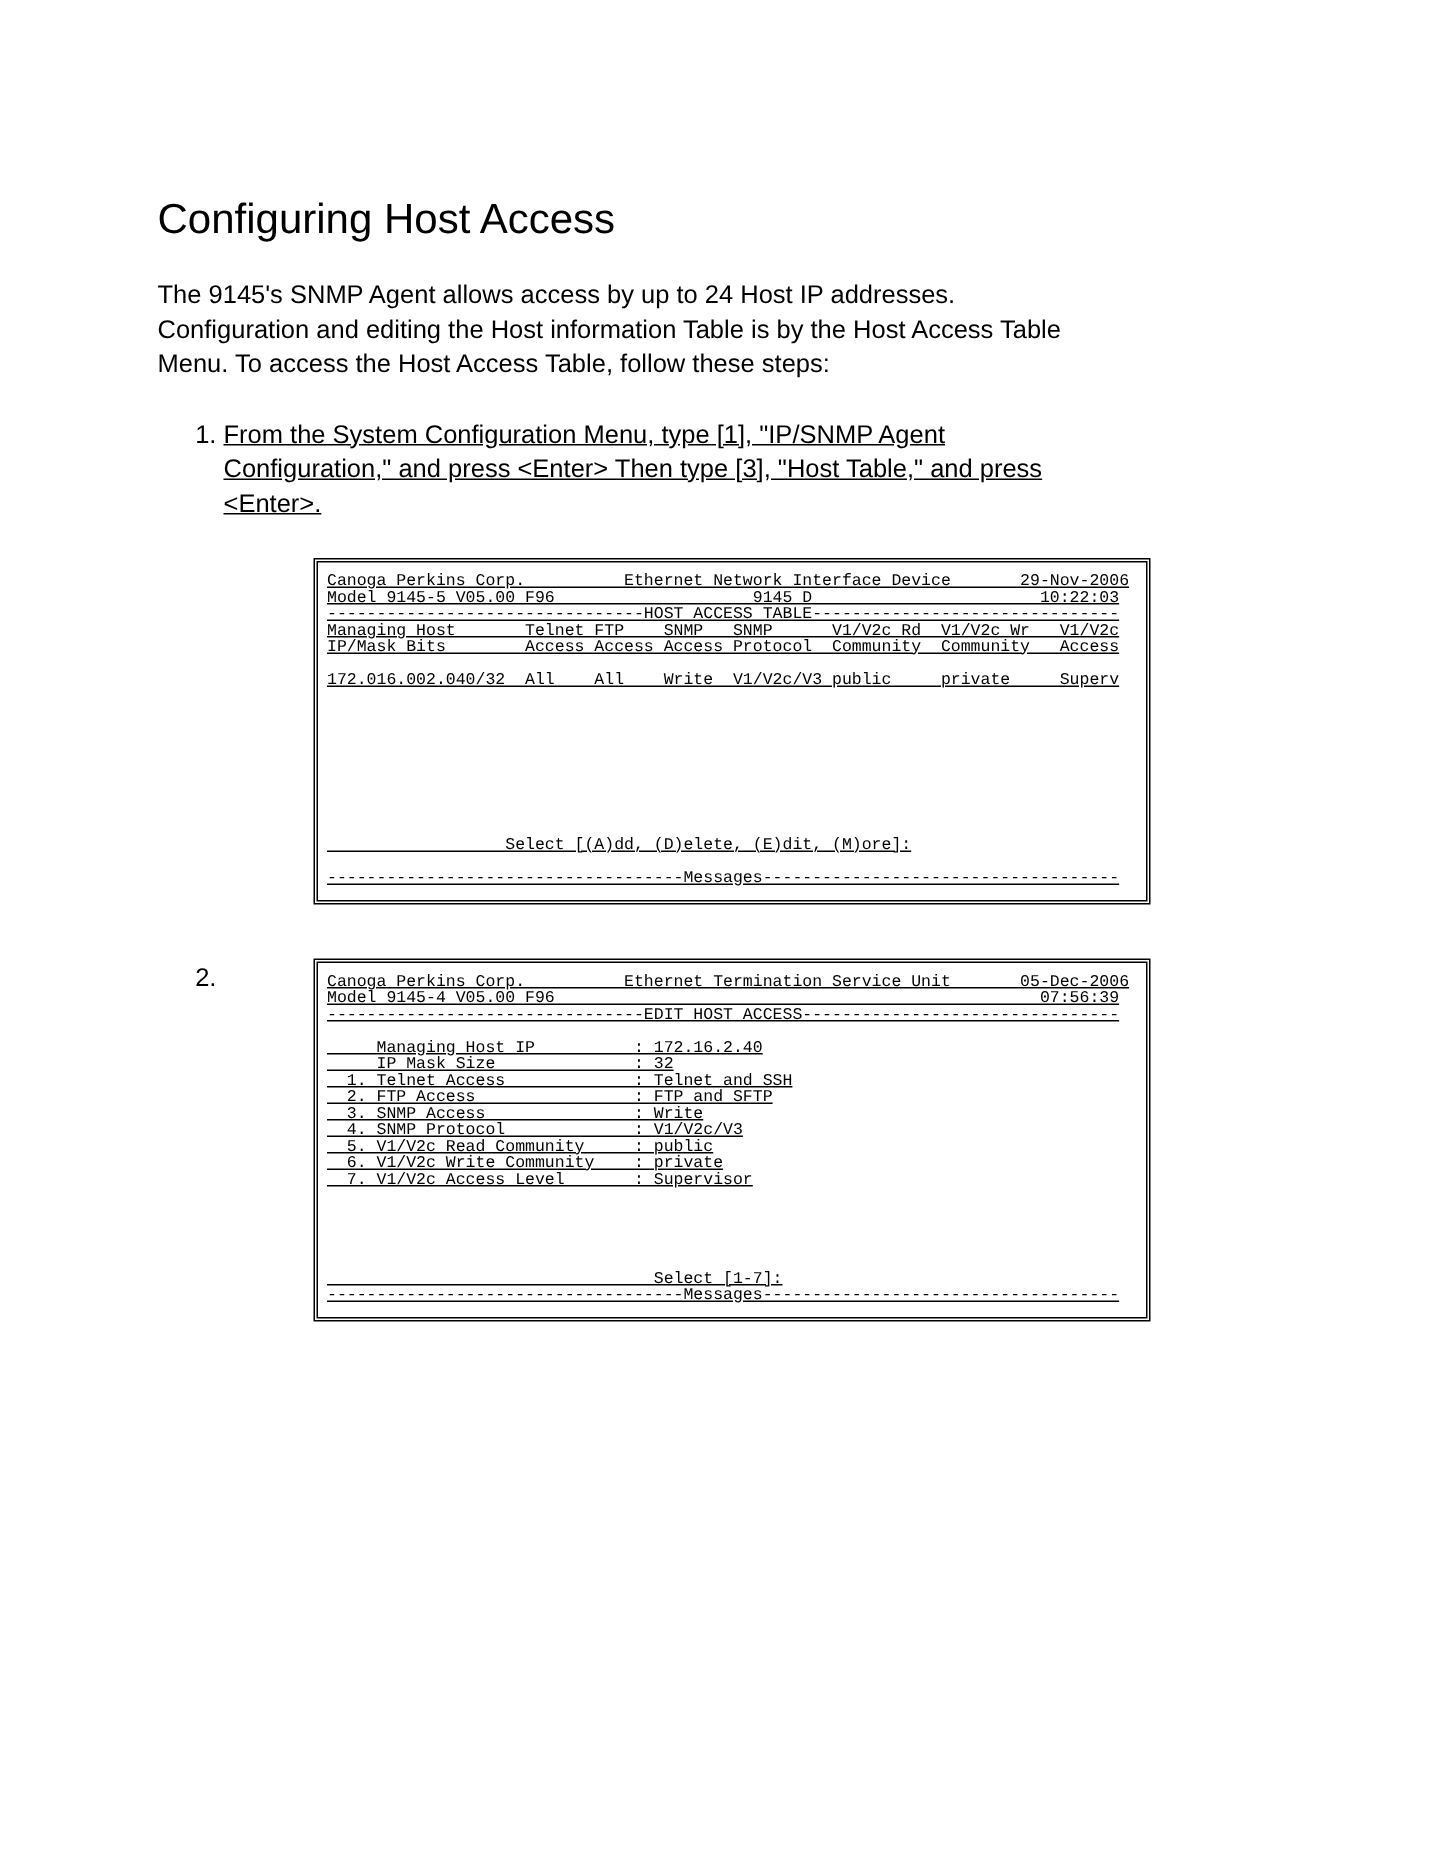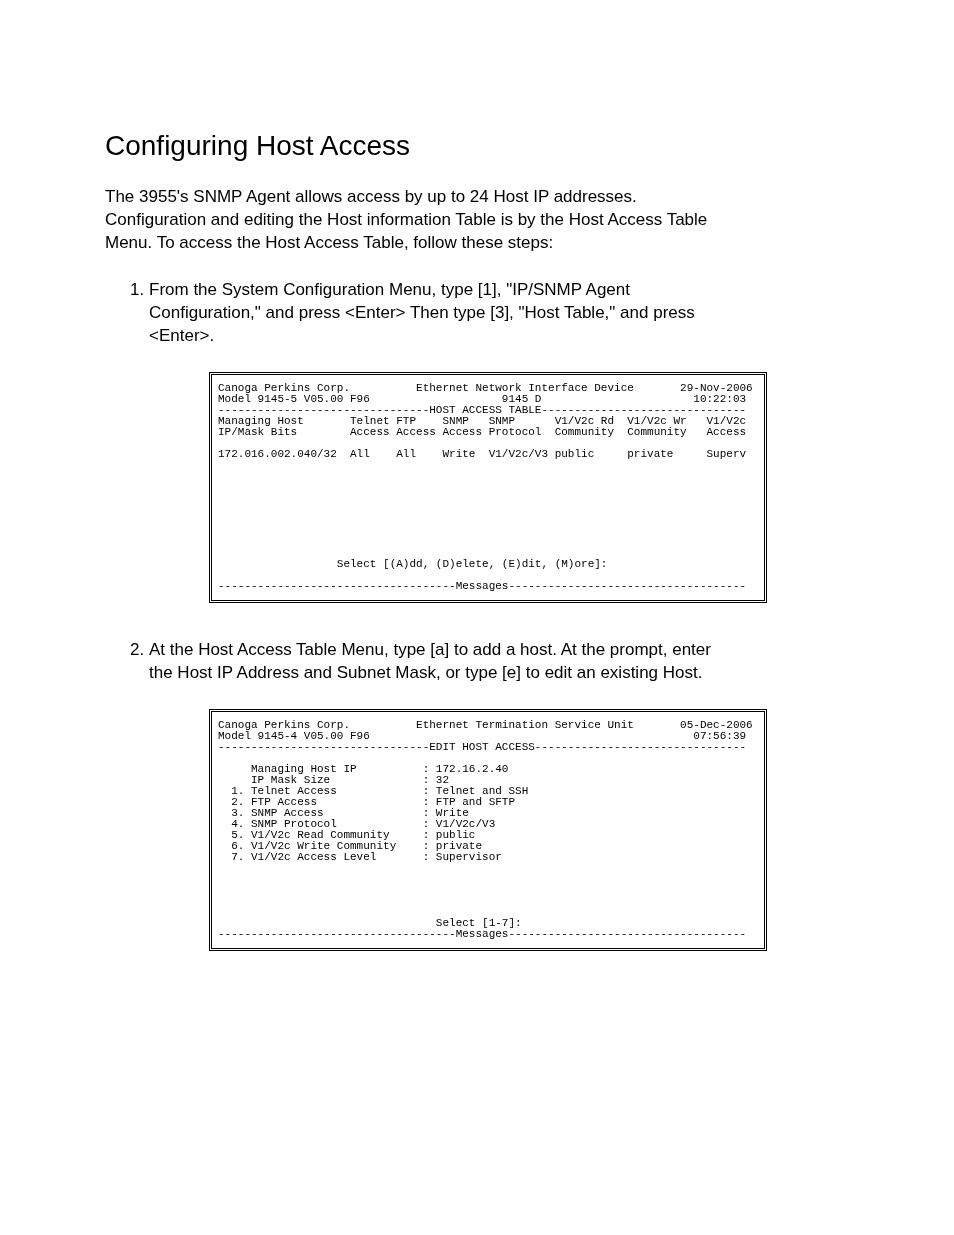--- a/index.html
+++ b/index.html
@@ -26,20 +26,21 @@
     margin: 0 0 24px 0;
   }
   ol.steps {
     font-size: 17px;
     line-height: 1.35;
     margin: 0 0 0 24px;
     padding: 0 0 0 20px;
   }
   ol.steps > li {
     margin-bottom: 24px;
+    text-decoration: underline;
   }
   .term {
     font-family: "Courier New", monospace;
     font-size: 11px;
     line-height: 1.0;
     white-space: pre;
     border: 3px double #000;
     padding: 8px 6px 8px 6px;
     margin: 24px 0 36px 60px;
     width: 540px;
@@ -47,21 +48,21 @@
     display: block;
   }
 </style>
 </head>
 <body>
 
 <div class="page">
 
   <h1>Configuring Host Access</h1>
 
-  <p class="body">The 3955's SNMP Agent allows access by up to 24 Host IP addresses.  Configuration and editing the Host information Table is by the Host Access Table Menu.  To access the Host Access Table, follow these steps:</p>
+  <p class="body">The 9145's SNMP Agent allows access by up to 24 Host IP addresses.  Configuration and editing the Host information Table is by the Host Access Table Menu.  To access the Host Access Table, follow these steps:</p>
 
   <ol class="steps">
     <li>
       <span>From the System Configuration Menu, type [1], "IP/SNMP Agent Configuration," and press &lt;Enter&gt;  Then type [3], "Host Table," and press &lt;Enter&gt;.</span>
       <div class="term">Canoga Perkins Corp.          Ethernet Network Interface Device       29-Nov-2006
 Model 9145-5 V05.00 F96                    9145 D                       10:22:03
 --------------------------------HOST ACCESS TABLE-------------------------------
 Managing Host       Telnet FTP    SNMP   SNMP      V1/V2c Rd  V1/V2c Wr   V1/V2c
 IP/Mask Bits        Access Access Access Protocol  Community  Community   Access
 
@@ -74,21 +75,20 @@
 
 
 
 
                   Select [(A)dd, (D)elete, (E)dit, (M)ore]:
 
 ------------------------------------Messages------------------------------------
 </div>
     </li>
     <li>
-      <span>At the Host Access Table Menu, type [a]  to add a host.  At the prompt, enter the Host IP Address and Subnet Mask, or type [e] to edit an existing Host.</span>
       <div class="term">Canoga Perkins Corp.          Ethernet Termination Service Unit       05-Dec-2006
 Model 9145-4 V05.00 F96                                                 07:56:39
 --------------------------------EDIT HOST ACCESS--------------------------------
 
      Managing Host IP          : 172.16.2.40
      IP Mask Size              : 32
   1. Telnet Access             : Telnet and SSH
   2. FTP Access                : FTP and SFTP
   3. SNMP Access               : Write
   4. SNMP Protocol             : V1/V2c/V3

